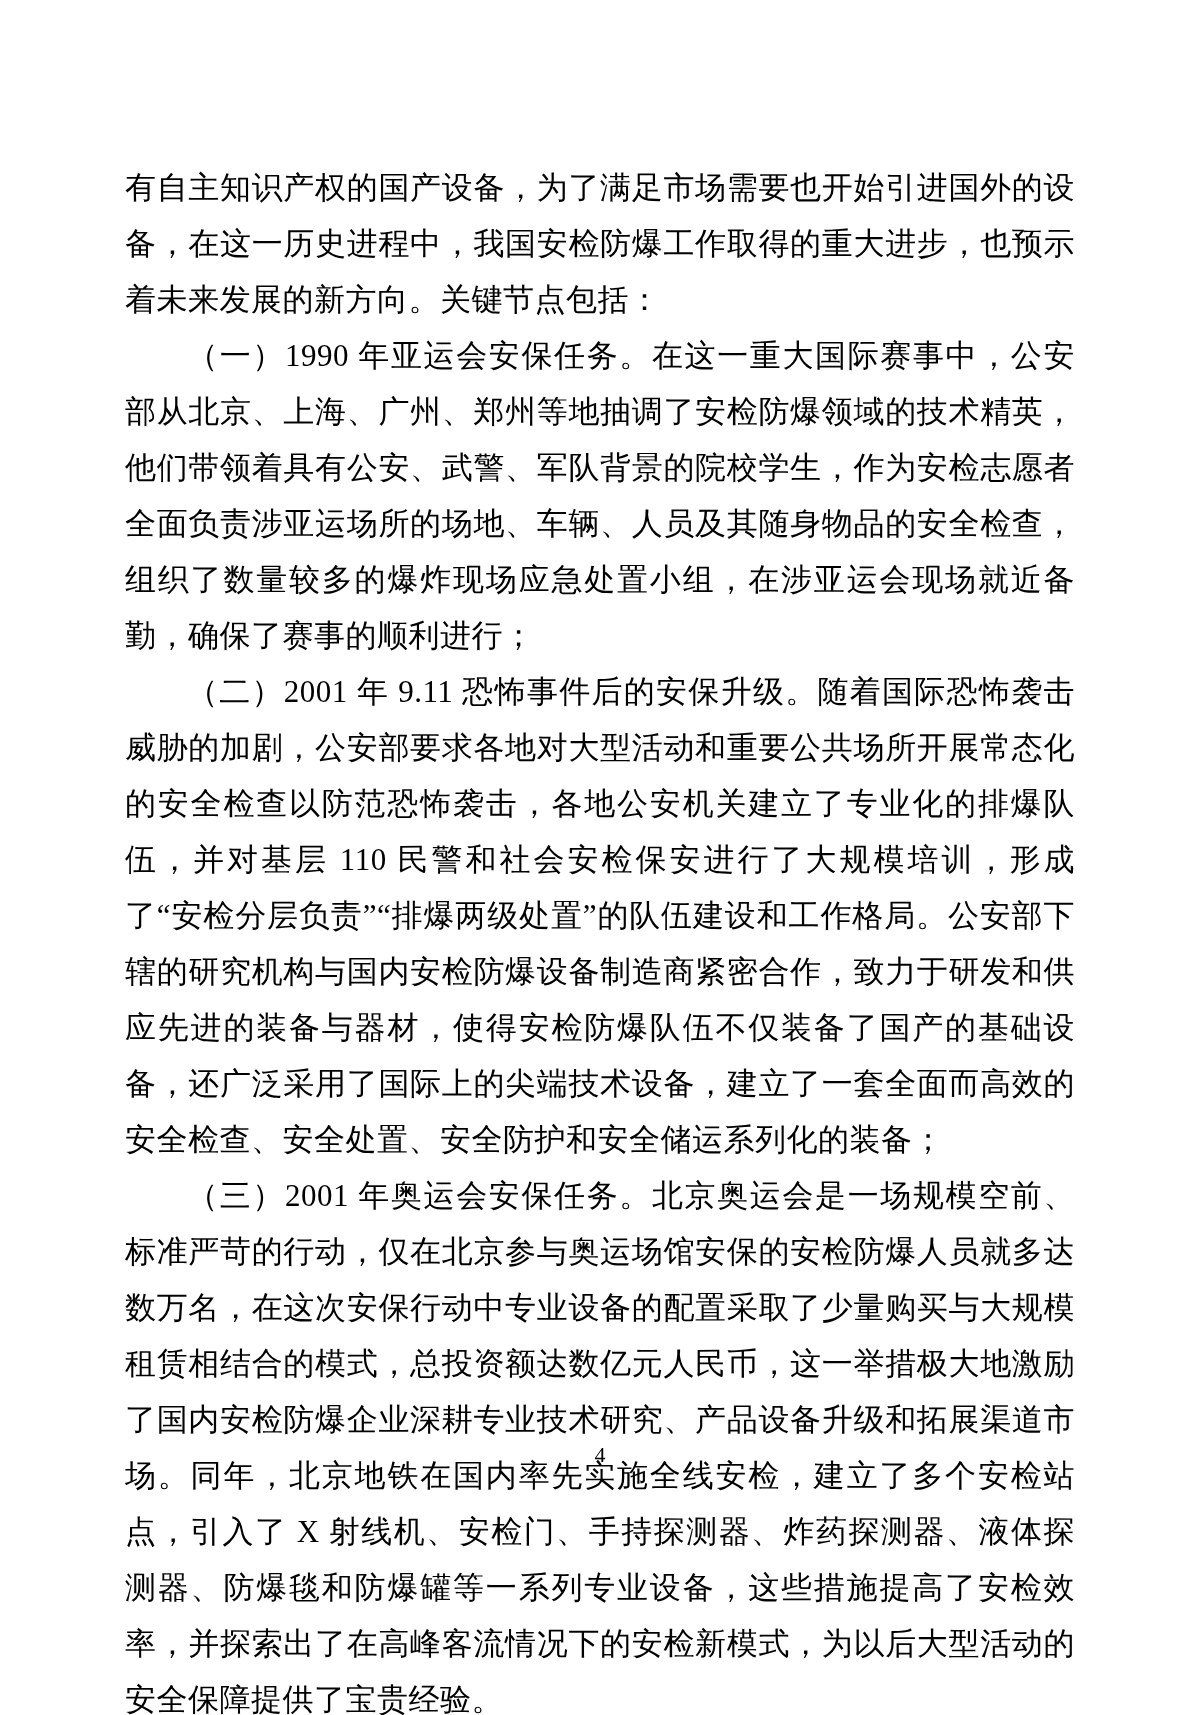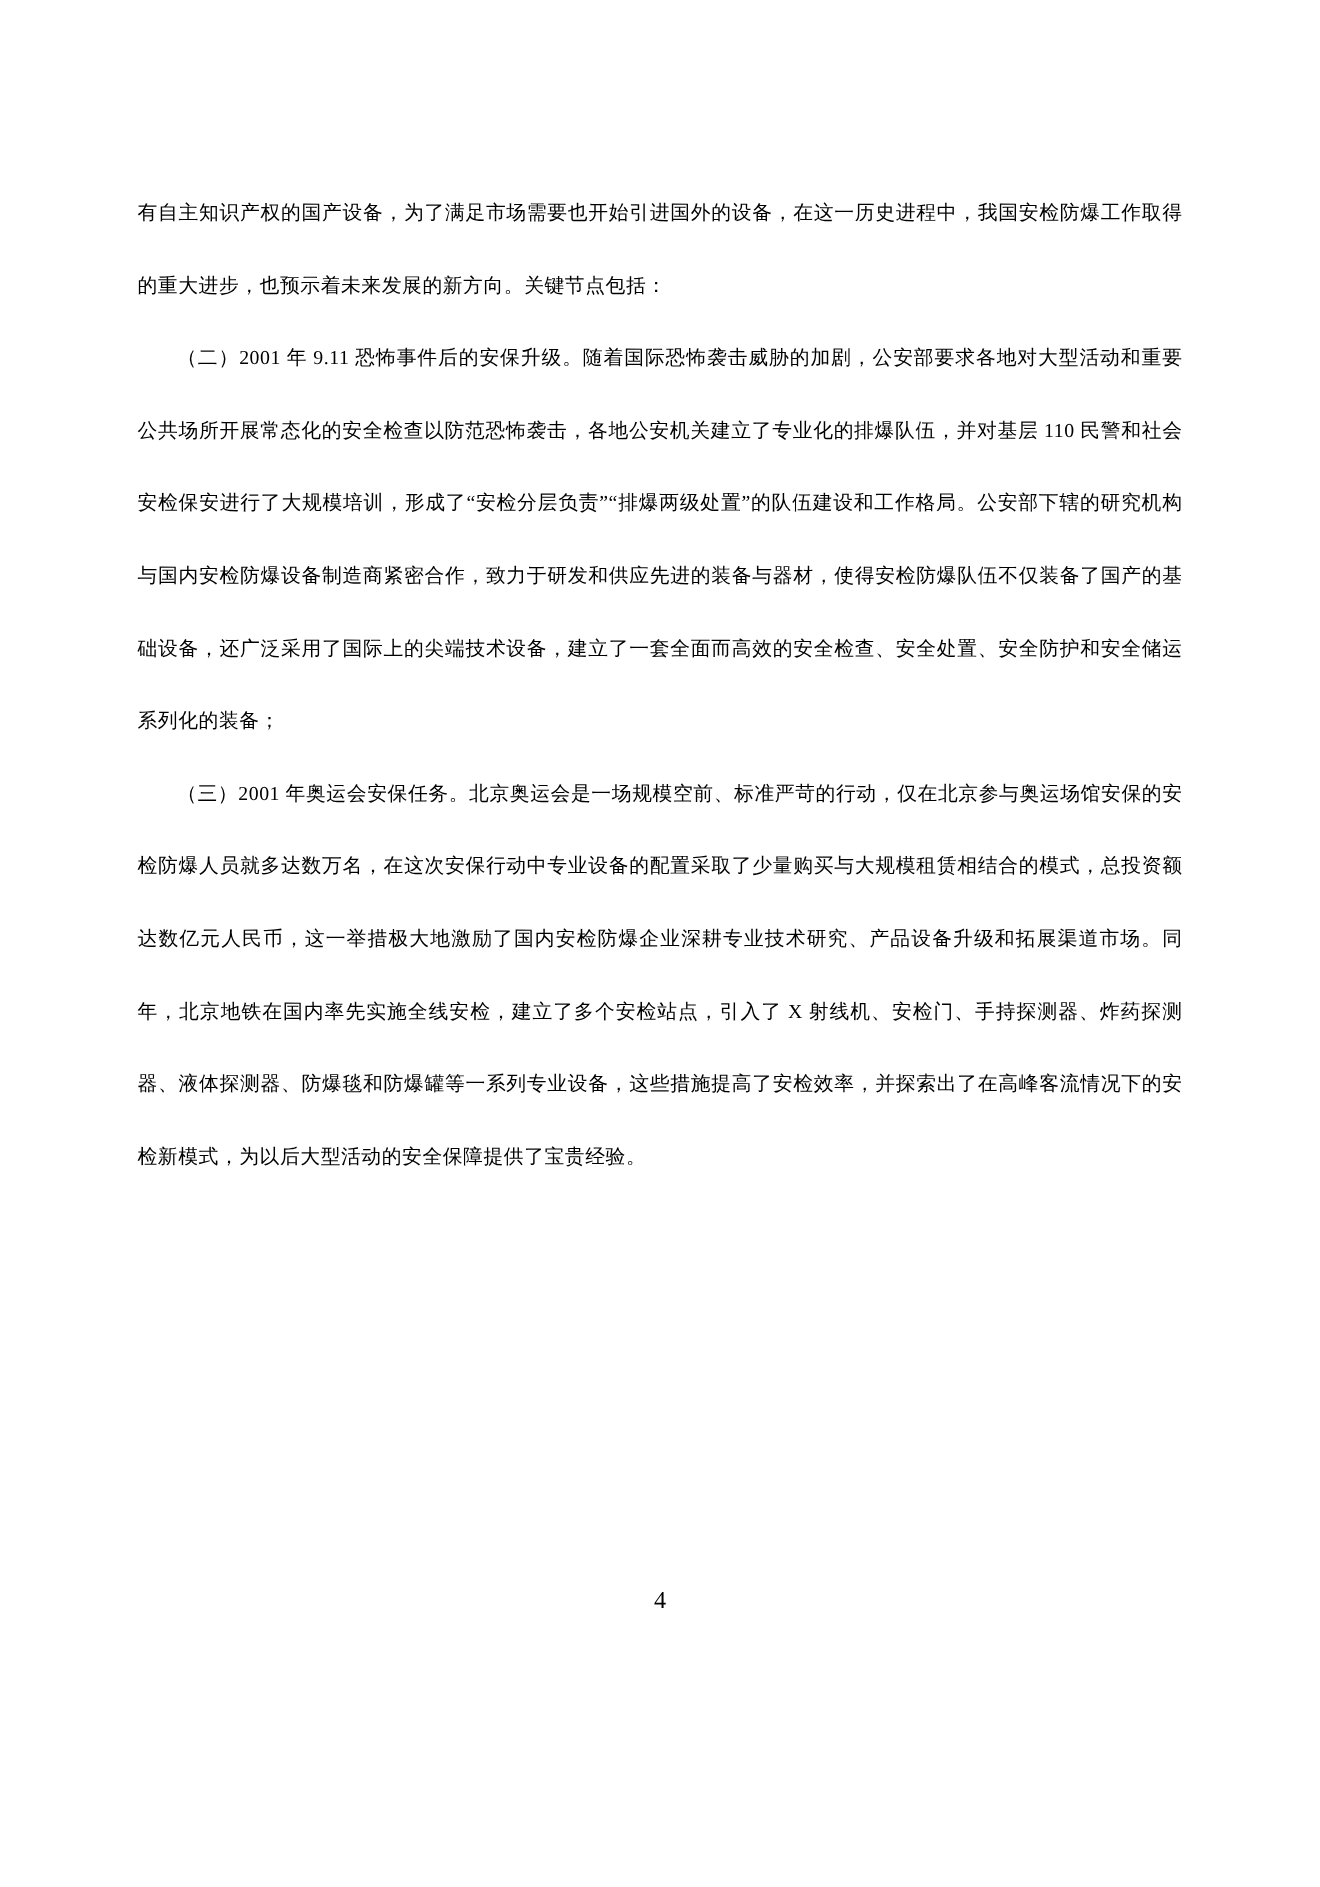--- a/index.html
+++ b/index.html
@@ -19,22 +19,22 @@
     box-sizing: border-box;
   }
   .content {
     position: absolute;
     top: 160px;
     left: 125px;
     width: 950px;
   }
   .para {
     margin: 0;
-    font-size: 18px;
-    line-height: 66px;
+    font-size: 31px;
+    line-height: 56px;
     text-align: justify;
     text-align-last: left;
     text-justify: inter-character;
     letter-spacing: 0.5px;
     word-break: break-all;
   }
   .para.indent {
     text-indent: 2em;
   }
   .footer {
@@ -47,17 +47,18 @@
     line-height: 30px;
     color: #000000;
   }
 </style>
 </head>
 <body>
 
 <div class="page">
   <div class="content">
     <p class="para">有自主知识产权的国产设备，为了满足市场需要也开始引进国外的设备，在这一历史进程中，我国安检防爆工作取得的重大进步，也预示着未来发展的新方向。关键节点包括：</p>
+    <p class="para indent">（一）1990 年亚运会安保任务。在这一重大国际赛事中，公安部从北京、上海、广州、郑州等地抽调了安检防爆领域的技术精英，他们带领着具有公安、武警、军队背景的院校学生，作为安检志愿者全面负责涉亚运场所的场地、车辆、人员及其随身物品的安全检查，组织了数量较多的爆炸现场应急处置小组，在涉亚运会现场就近备勤，确保了赛事的顺利进行；</p>
     <p class="para indent">（二）2001 年 9.11 恐怖事件后的安保升级。随着国际恐怖袭击威胁的加剧，公安部要求各地对大型活动和重要公共场所开展常态化的安全检查以防范恐怖袭击，各地公安机关建立了专业化的排爆队伍，并对基层 110 民警和社会安检保安进行了大规模培训，形成了“安检分层负责”“排爆两级处置”的队伍建设和工作格局。公安部下辖的研究机构与国内安检防爆设备制造商紧密合作，致力于研发和供应先进的装备与器材，使得安检防爆队伍不仅装备了国产的基础设备，还广泛采用了国际上的尖端技术设备，建立了一套全面而高效的安全检查、安全处置、安全防护和安全储运系列化的装备；</p>
     <p class="para indent">（三）2001 年奥运会安保任务。北京奥运会是一场规模空前、标准严苛的行动，仅在北京参与奥运场馆安保的安检防爆人员就多达数万名，在这次安保行动中专业设备的配置采取了少量购买与大规模租赁相结合的模式，总投资额达数亿元人民币，这一举措极大地激励了国内安检防爆企业深耕专业技术研究、产品设备升级和拓展渠道市场。同年，北京地铁在国内率先实施全线安检，建立了多个安检站点，引入了 X 射线机、安检门、手持探测器、炸药探测器、液体探测器、防爆毯和防爆罐等一系列专业设备，这些措施提高了安检效率，并探索出了在高峰客流情况下的安检新模式，为以后大型活动的安全保障提供了宝贵经验。</p>
   </div>
   <div class="footer">4</div>
 </div>
 
 </body></html>

